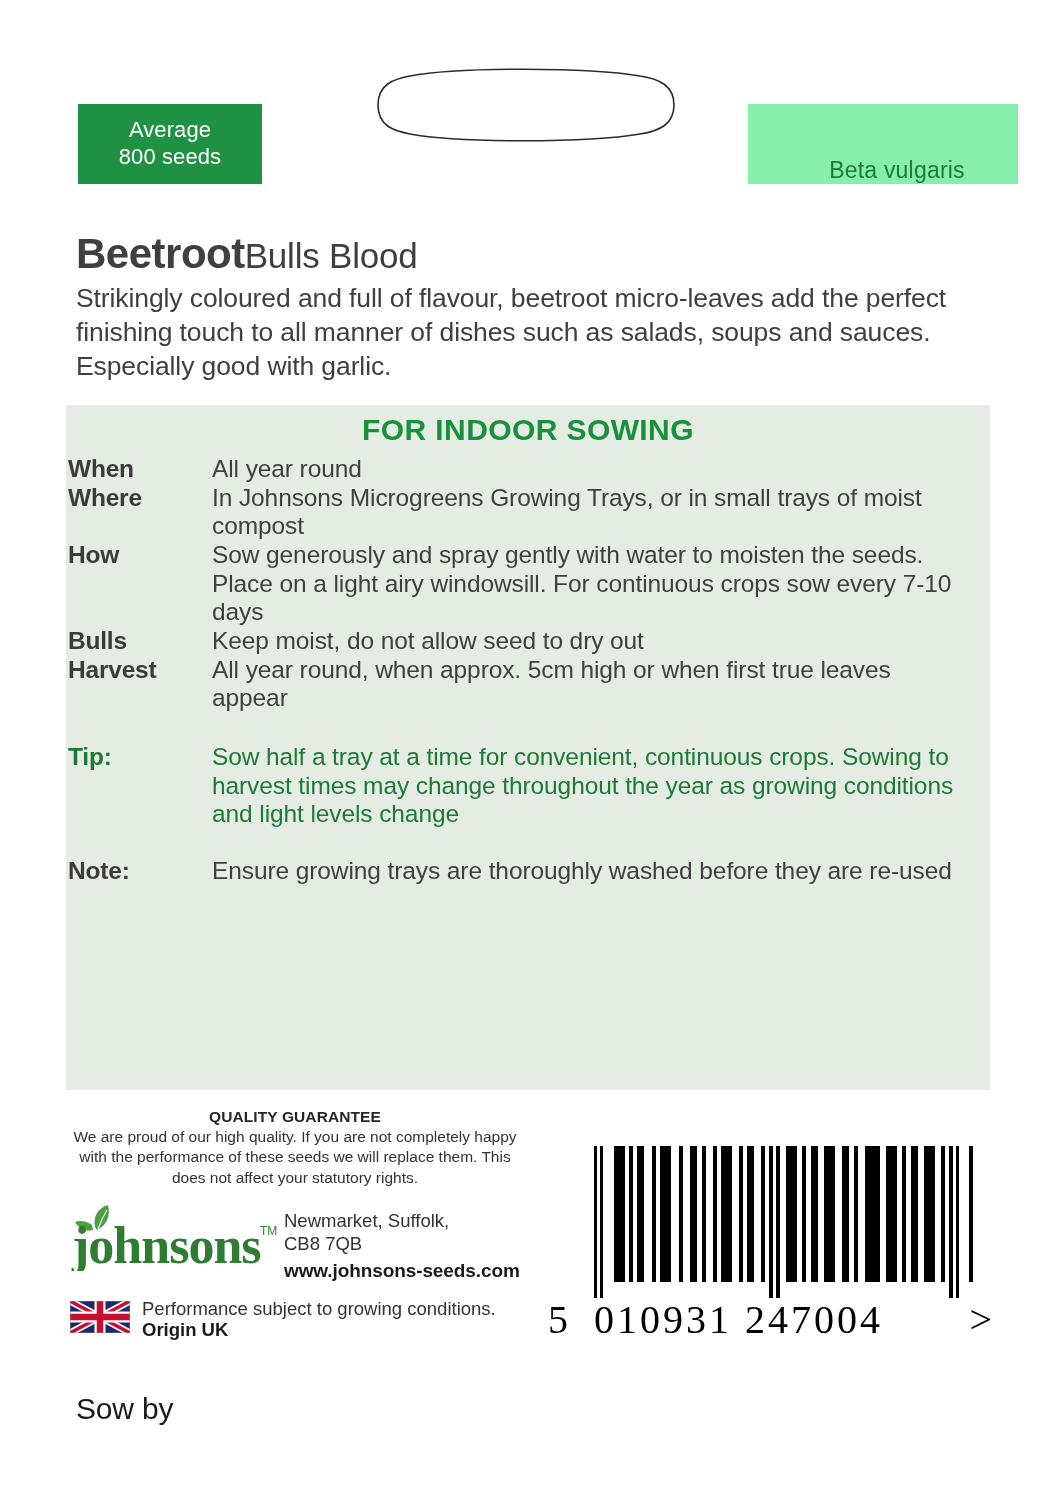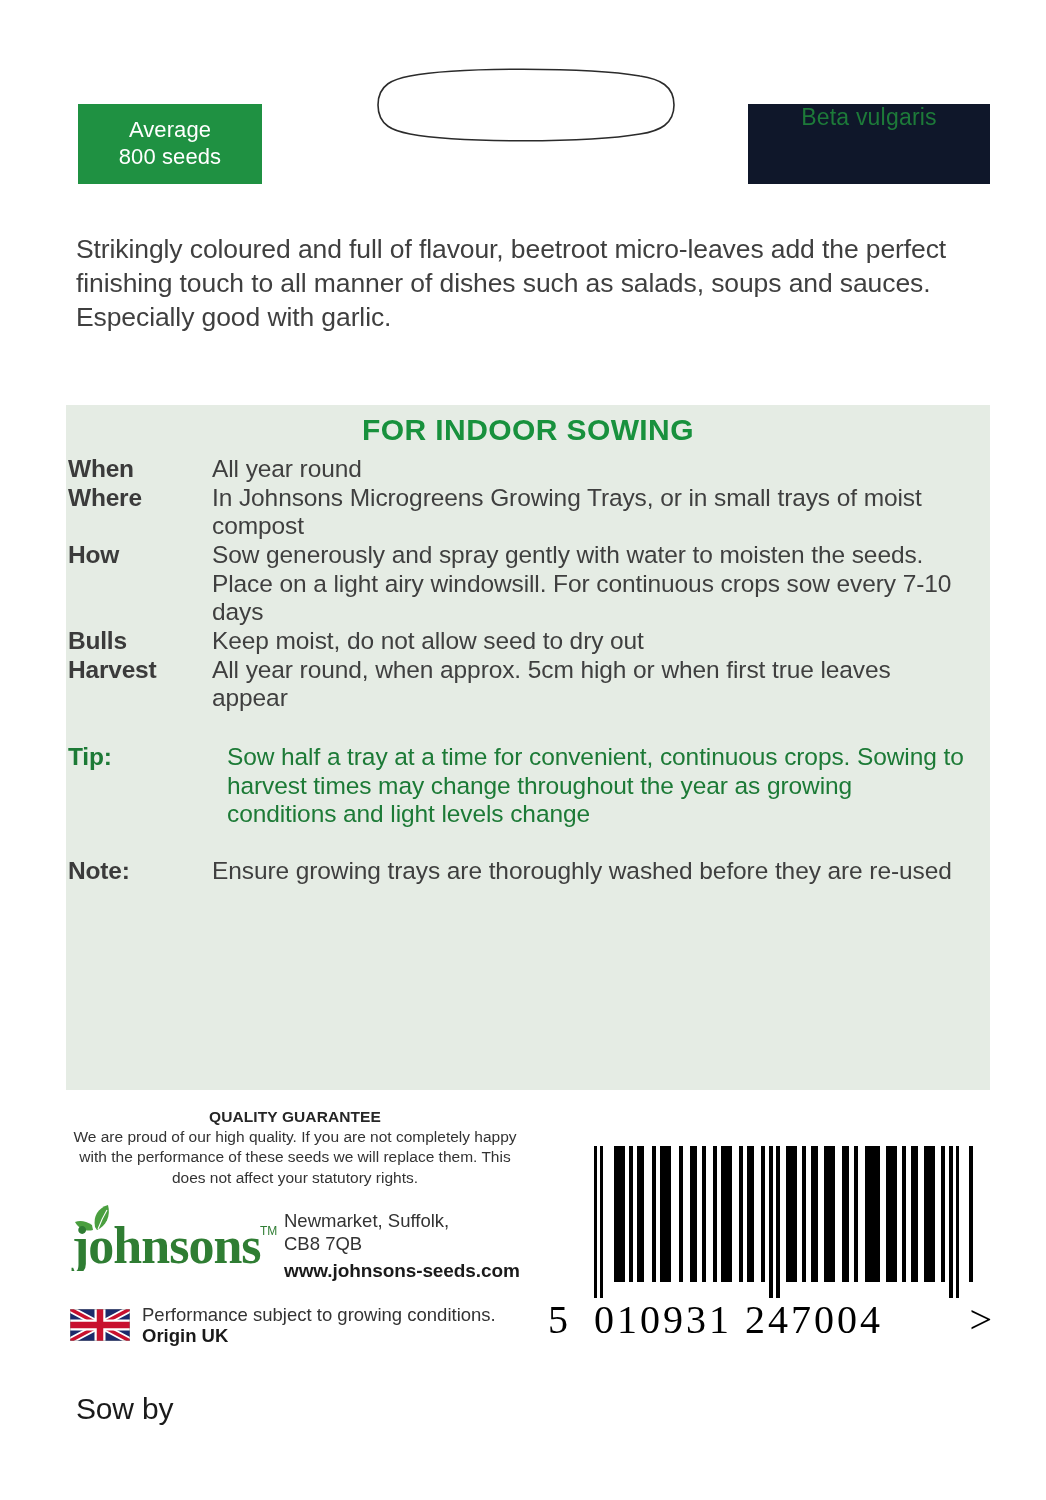--- a/index.html
+++ b/index.html
@@ -45,24 +45,25 @@
     width: 352px;
     height: 86px;
   }
 
   .species-panel {
     position: absolute;
     left: 748px;
     top: 104px;
     width: 242px;
     height: 80px;
-    background: #0f172a;
+    background: #86efac;
     display: flex;
-    align-items: flex-start;
+    align-items: flex-end;
     justify-content: center;
+    padding-left: 28px;
   }
   .species-panel .species-name {
     color: #1d7a39;
     font-size: 23px;
     letter-spacing: 0.2px;
   }
 
   
   .title-block {
     position: absolute;
@@ -129,21 +130,21 @@
     letter-spacing: -0.2px;
   }
   .inst-value {
     flex: 1 1 auto;
     font-size: 24.5px;
     line-height: 1.17;
     color: #3f3f3f;
     letter-spacing: -0.1px;
     padding-right: 22px;
   }
-  .tip-row { margin-top: 30px; gap: 15px; }
+  .tip-row { margin-top: 30px; }
   .tip-row .inst-label,
   .tip-row .inst-value { color: #1c7a36; }
   .note-row { margin-top: 28px; align-items: center; }
 
   
   .guarantee {
     position: absolute;
     left: 70px;
     top: 1108px;
     width: 450px;
@@ -188,22 +189,22 @@
   }
   .website {
     font-size: 19px;
     font-weight: bold;
     color: #1a1a1a;
     margin-top: 4px;
     letter-spacing: -0.1px;
   }
   .origin-row {
     display: flex;
-    align-items: center;
-    margin-top: 22px;
+    align-items: flex-start;
+    margin-top: 16px;
   }
   .flag-wrap {
     width: 64px;
     flex: 0 0 64px;
     margin-top: 3px;
   }
   .origin-text { margin-left: 8px; }
   .origin-line1 {
     font-size: 18.5px;
     line-height: 1.18;
@@ -282,20 +283,23 @@
     <svg width="352" height="86" viewBox="0 0 352 86">
       <path d="M 30 43 C 30 22, 46 17, 62 14 C 110 5, 240 5, 292 14 C 312 17, 326 24, 326 43 C 326 62, 312 69, 292 72 C 240 81, 110 81, 62 72 C 46 69, 30 64, 30 43 Z" fill="#ffffff" stroke="#2b2b2b" stroke-width="1.6"></path>
     </svg>
   </div>
 
   <div class="species-panel">
     <div class="species-name">Beta vulgaris</div>
   </div>
 
   <div class="title-block">
+    <div class="title-line">
+      <span class="crop-name">Beetroot</span><span class="variety-name">Bulls Blood</span>
+    </div>
     <div class="description">Strikingly coloured and full of flavour, beetroot micro-leaves add the perfect finishing touch to all manner of dishes such as salads, soups and sauces. Especially good with garlic.</div>
   </div>
 
   <div class="sowing-panel">
     <div class="sowing-heading">FOR INDOOR SOWING</div>
 
     <div class="inst-table">
 
       <div class="inst-row">
         <div class="inst-label">When</div>

